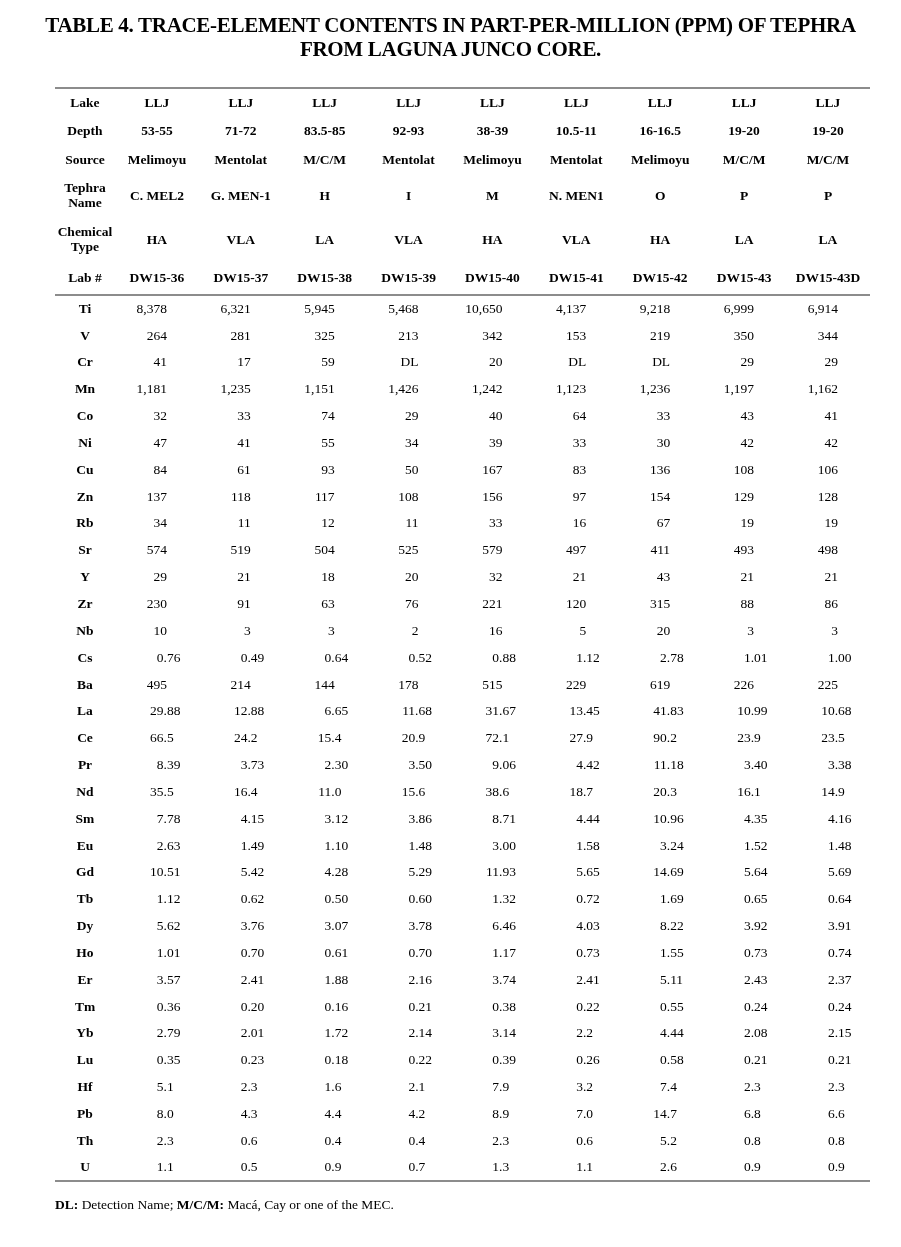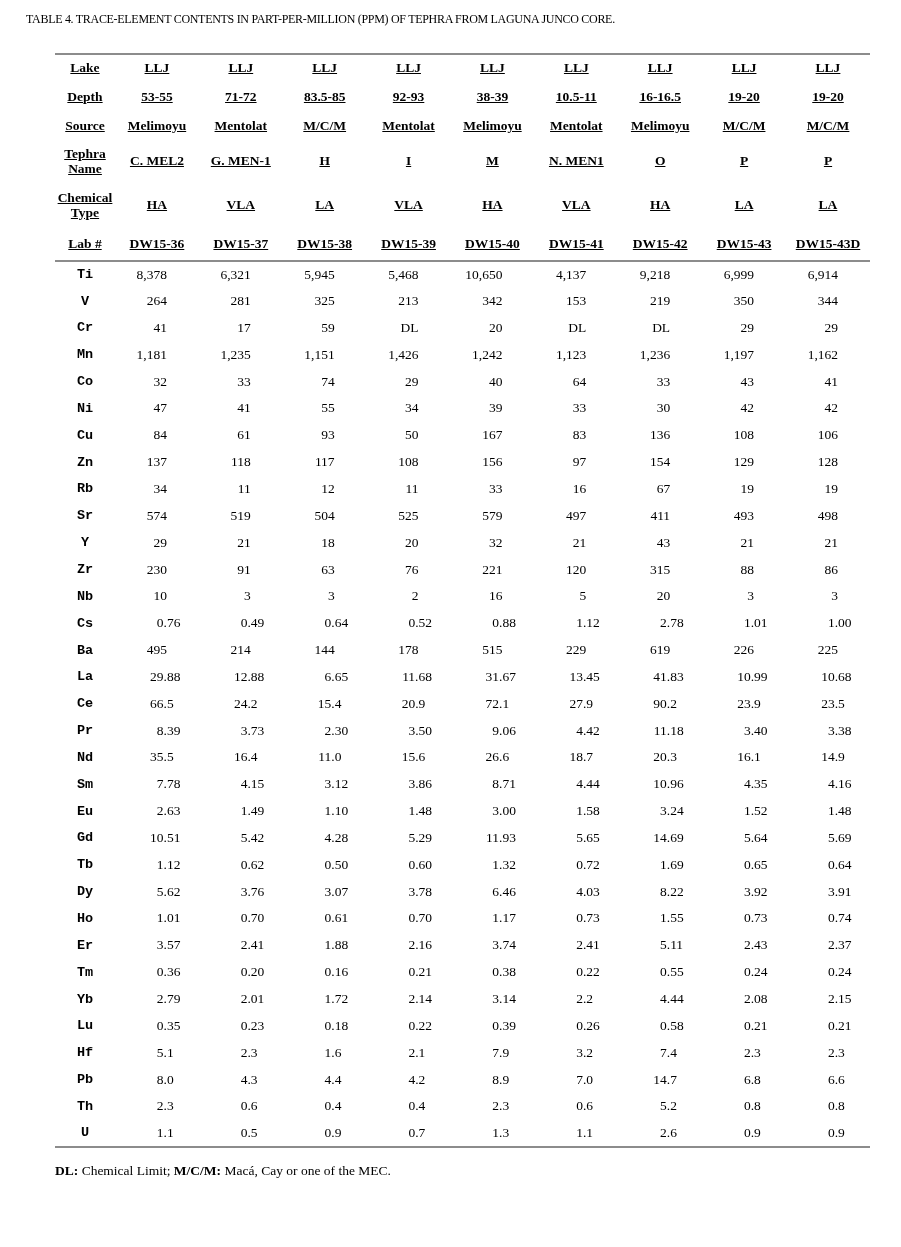--- a/index.html
+++ b/index.html
@@ -4,38 +4,38 @@
 <style>
   html,body{margin:0;padding:0;background:#fff;}
   body{
     width:901px;height:1247px;overflow:hidden;
     font-family:"Liberation Serif","DejaVu Serif",serif;color:#000;
     -webkit-font-smoothing:antialiased;
   }
   .page{position:relative;width:901px;height:1247px;background:#fff;}
   .title{
     margin:13px 26px 0 26px;
-    font-size:12px;font-weight:normal;text-align:left;
+    font-size:21px;font-weight:bold;text-align:center;
     letter-spacing:-0.3px;line-height:1.15;
   }
   .tablewrap{margin:26px 31px 0 55px;}
   table{
     width:815px;border-collapse:collapse;table-layout:fixed;
     border-top:2px solid #8c8c8c;border-bottom:2px solid #8c8c8c;
   }
   col.labelcol{width:60px;}
   th,td{padding:0;font-size:13.5px;vertical-align:middle;text-align:center;}
   thead th,thead td{font-weight:bold;line-height:1.1;}
-  thead tr{height:29px;text-decoration:underline;}
+  thead tr{height:29px;}
   thead tr.tall1{height:42px;margin-top:36px;}
   thead tr.tall2{height:46px;}
   thead tr.labrow{height:32px;margin-top:36px;}
   thead tr.labrow th,thead tr.labrow td{border-bottom:2px solid #8c8c8c;}
   tbody tr{height:26.85px;}
-  tbody th{font-weight:bold;font-family:Liberation Mono, monospace;}
+  tbody th{font-weight:bold;}
   tbody td .cellv{display:flex;align-items:baseline;padding:0 2px;}
   tbody td .ip{flex:1;text-align:right;white-space:nowrap;}
   tbody td .fp{width:30px;text-align:left;white-space:nowrap;}
   .footnote{
     margin:15px 31px 0 55px;
     font-size:13.5px;line-height:1.2;
   }
   .footnote b{font-weight:bold;}
 </style>
 </head>
@@ -1180,21 +1180,21 @@
               </span>
             </td>
             <td>
               <span class="cellv">
                 <span class="ip">15.</span>
                 <span class="fp">6</span>
               </span>
             </td>
             <td>
               <span class="cellv">
-                <span class="ip">26.</span>
+                <span class="ip">38.</span>
                 <span class="fp">6</span>
               </span>
             </td>
             <td>
               <span class="cellv">
                 <span class="ip">18.</span>
                 <span class="fp">7</span>
               </span>
             </td>
             <td>
@@ -2011,14 +2011,14 @@
               <span class="cellv">
                 <span class="ip">0.</span>
                 <span class="fp">9</span>
               </span>
             </td>
           </tr>
         </tbody>
     </table>
   </div>
 
-  <p class="footnote"><b>DL:</b><span> Chemical Limit; </span><b>M/C/M:</b><span> Macá, Cay or one of the MEC.</span></p>
+  <p class="footnote"><b>DL:</b><span> Detection Name; </span><b>M/C/M:</b><span> Macá, Cay or one of the MEC.</span></p>
 </div>
 
 </body></html>

